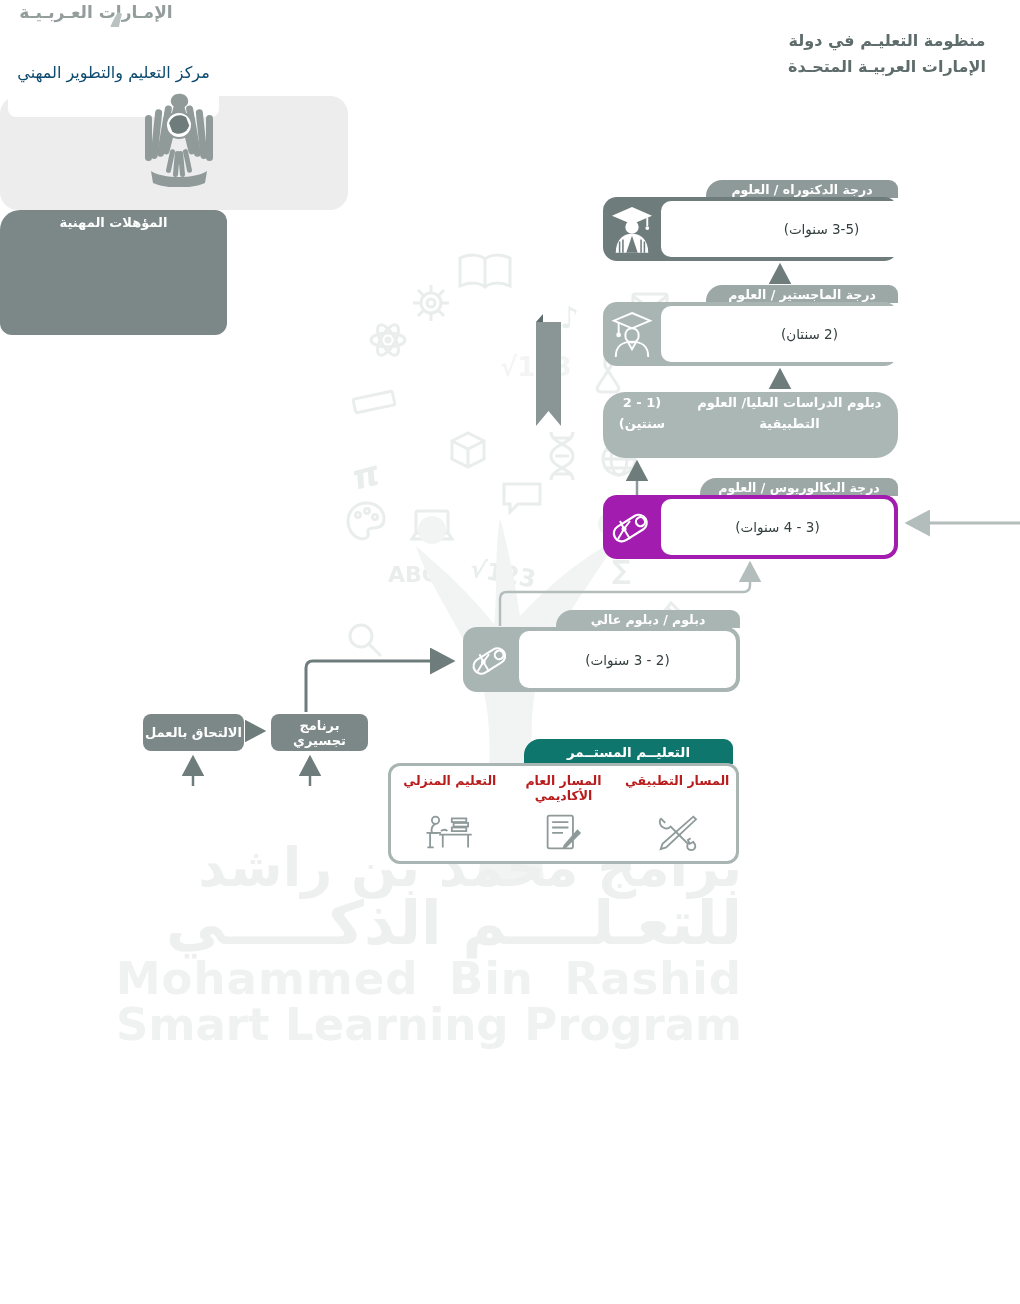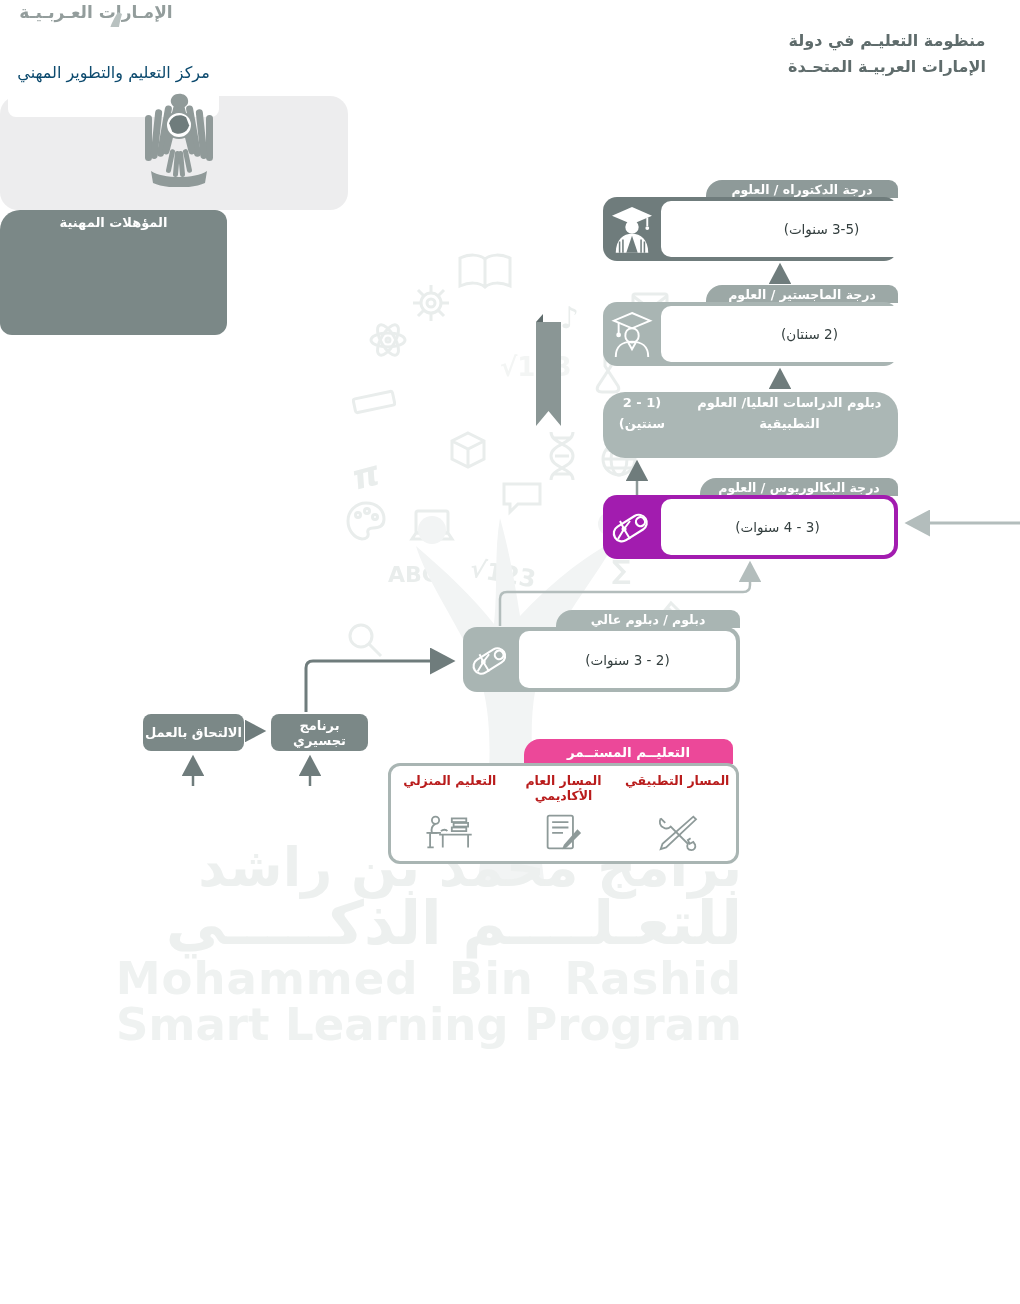--- a/index.html
+++ b/index.html
@@ -50,21 +50,21 @@
   
   #voc{left:142px;top:787px;width:227px;height:125px;background:#7b8887;
        border-radius:20px 12px 12px 12px;z-index:3;}
   #voc .hdr{color:#fff;font-weight:bold;font-size:13px;text-align:center;
             direction:rtl;padding-top:5px;}
   #voc .inner{position:absolute;left:8px;top:27px;width:211px;height:90px;background:#fff;
               border-radius:8px;display:flex;align-items:center;justify-content:center;
               color:#0c4a6e;font-size:16px;direction:rtl;}
   
   #cont-tab{left:524px;top:739px;width:209px;height:25px;line-height:27px;
-            background:#ec4899;font-size:13.5px;}
+            background:#0f766e;font-size:13.5px;}
   #cont{left:388px;top:763px;width:341px;height:89px;background:#fff;
         border:3px solid #a9b5b3;border-radius:12px;z-index:3;
         display:flex;flex-direction:row-reverse;padding:4px 2px 2px 2px;}
   .track{flex:1;display:flex;flex-direction:column;align-items:center;}
   .track .lbl{color:#b91c1c;font-weight:bold;font-size:12.5px;line-height:15px;
               text-align:center;direction:rtl;height:32px;display:flex;
               align-items:flex-start;justify-content:center;padding-top:3px;}
   .track .ticon{flex:1;display:flex;align-items:center;justify-content:center;}
 </style>
 </head>

